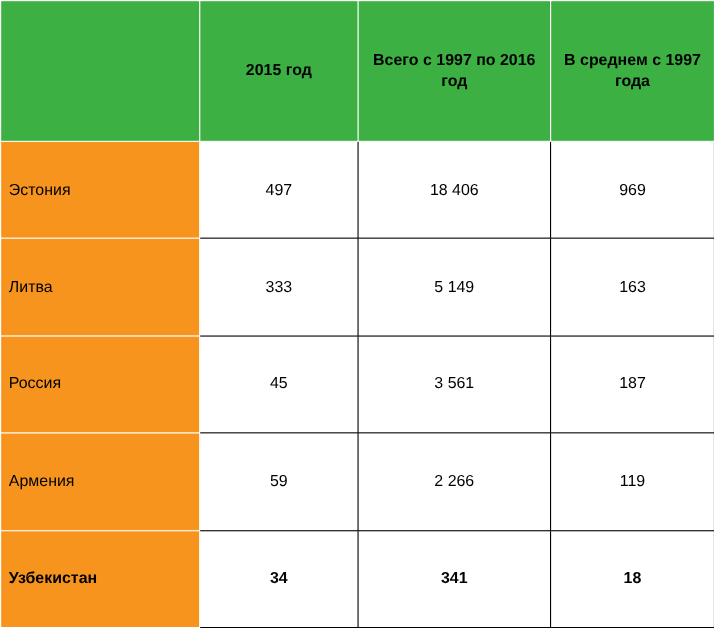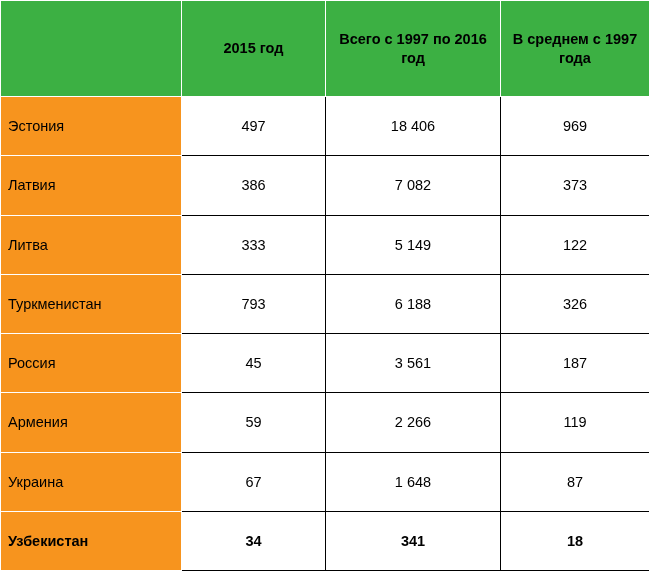--- a/index.html
+++ b/index.html
@@ -32,21 +32,21 @@
     font-weight: bold;
     text-align: center;
     vertical-align: middle;
     padding: 4px 6px;
     line-height: 1.25;
   }
   thead th.corner {
     background: #3cb043;
     border: 1px solid #ffffff;
   }
-  thead tr { height: 96px; }
+  thead tr { height: 128px; }
 
   tbody tr { height: 31px; }
 
   tbody th.row-label {
     background: #f7941e;
     border: 1px solid #ffffff;
     color: #000000;
     font-size: 14.5px;
     font-weight: normal;
     text-align: left;
@@ -88,55 +88,37 @@
     </tr>
   </thead>
   <tbody>
     <tr>
       <th class="row-label">Эстония</th>
       <td class="value">497</td>
       <td class="value">18 406</td>
       <td class="value">969</td>
     </tr>
     <tr>
-      <th class="row-label">Латвия</th>
-      <td class="value">386</td>
-      <td class="value">7 082</td>
-      <td class="value">373</td>
-    </tr>
-    <tr>
       <th class="row-label">Литва</th>
       <td class="value">333</td>
       <td class="value">5 149</td>
-      <td class="value">122</td>
-    </tr>
-    <tr>
-      <th class="row-label">Туркменистан</th>
-      <td class="value">793</td>
-      <td class="value">6 188</td>
-      <td class="value">326</td>
+      <td class="value">163</td>
     </tr>
     <tr>
       <th class="row-label">Россия</th>
       <td class="value">45</td>
       <td class="value">3 561</td>
       <td class="value">187</td>
     </tr>
     <tr>
       <th class="row-label">Армения</th>
       <td class="value">59</td>
       <td class="value">2 266</td>
       <td class="value">119</td>
     </tr>
-    <tr>
-      <th class="row-label">Украина</th>
-      <td class="value">67</td>
-      <td class="value">1 648</td>
-      <td class="value">87</td>
-    </tr>
     <tr class="total">
       <th class="row-label">Узбекистан</th>
       <td class="value">34</td>
       <td class="value">341</td>
       <td class="value">18</td>
     </tr>
   </tbody>
 </table>
 
 </body></html>

